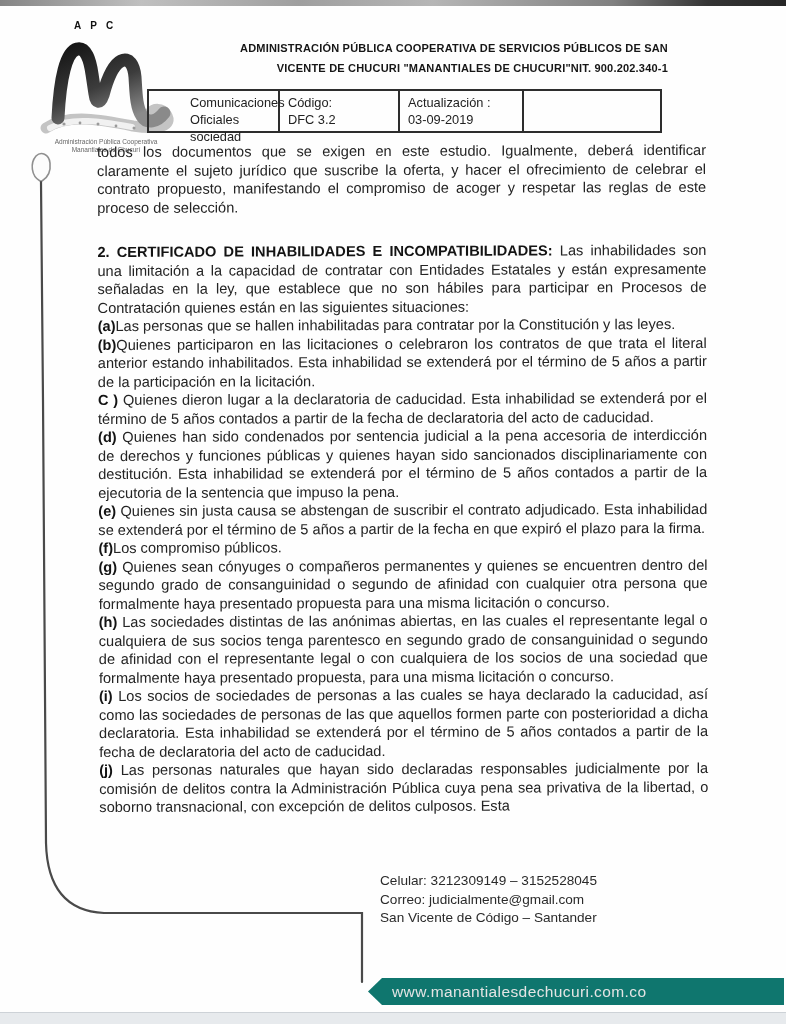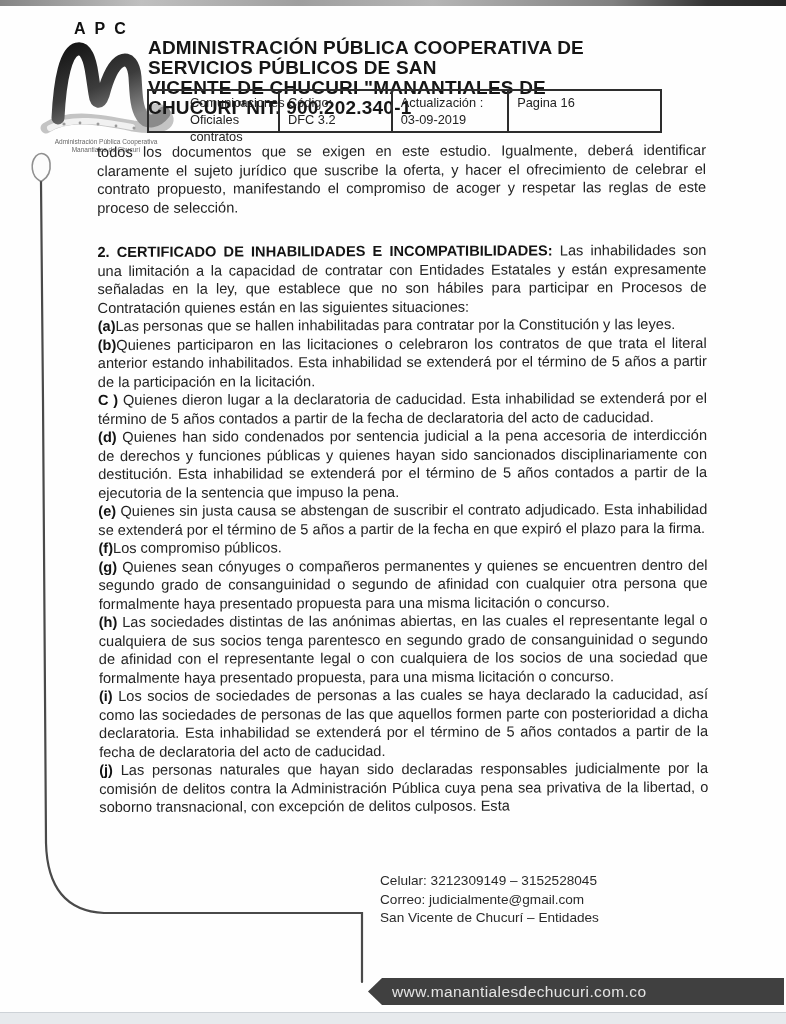--- a/index.html
+++ b/index.html
@@ -19,30 +19,30 @@
     opacity:.85;
   }
   .bottom-strip{
     position:absolute;left:0;bottom:0;width:786px;height:11px;
     background:#e7eaed;border-top:1px solid #cdd2d7;
   }
   
   .logo{position:absolute;left:28px;top:16px;width:150px;height:150px;}
   .logo .apc{
     position:absolute;left:46px;top:4px;
-    font-weight:bold;font-size:16px;letter-spacing:9px;color:#111;
+    font-weight:bold;font-size:10px;letter-spacing:9px;color:#111;
   }
   .logo svg{position:absolute;left:0;top:0;}
   .logo-caption{
     position:absolute;left:18px;top:122px;width:120px;
     font-size:6.5px;line-height:7.5px;color:#666;text-align:center;
   }
   .title{
     position:absolute;left:148px;top:38px;width:520px;
-    text-align:left;font-weight:bold;font-size:19px;line-height:20px;
+    text-align:right;font-weight:bold;font-size:11px;line-height:20px;
     color:#161616;letter-spacing:.2px;
   }
   .info-table{
     position:absolute;left:147px;top:89px;width:515px;height:44px;
     border:2px solid #2d2d2d;display:flex;box-sizing:border-box;
   }
   .info-table .cell{
     box-sizing:border-box;padding:3px 0 0 8px;
     font-size:12.8px;line-height:17px;color:#222;
     border-right:2px solid #2d2d2d;
@@ -62,21 +62,21 @@
   .body-text p{margin:0;}
   .body-text p.section{margin-top:26px;}
   .body-text b{color:#131313;}
   
   .contact{
     position:absolute;left:380px;top:872px;width:360px;z-index:2;
     font-size:13.6px;line-height:18.5px;color:#2a2a2a;
   }
   .website-banner{
     position:absolute;left:368px;top:978px;width:416px;height:27px;z-index:2;
-    background:#404040;
+    background:#0f766e;
     clip-path:polygon(0 50%,14px 0,100% 0,100% 100%,14px 100%);
     color:#e4e4e4;font-size:15.5px;letter-spacing:.4px;
     line-height:27px;padding-left:24px;box-sizing:border-box;
   }
 </style>
 </head>
 <body>
 
 <div class="page">
 
@@ -117,32 +117,29 @@
   </div>
 
   <div class="title">
     <div>ADMINISTRACIÓN PÚBLICA COOPERATIVA DE SERVICIOS PÚBLICOS DE SAN</div>
     <div>VICENTE DE CHUCURI  "MANANTIALES DE CHUCURI"NIT. 900.202.340-1</div>
   </div>
 
   <div class="info-table">
     <div class="cell c1">
       <div>Comunicaciones</div>
-      <div>Oficiales contratos</div>
+      <div>Oficiales sociedad</div>
     </div>
     <div class="cell c2">
       <div>Código:</div>
       <div>DFC 3.2</div>
     </div>
     <div class="cell c3">
       <div>Actualización :</div>
       <div>03-09-2019</div>
-    </div>
-    <div class="cell c4">
-      <div>Pagina 16</div>
     </div>
   </div>
 
   <div class="body-text">
     <p>todos los documentos que se exigen en este estudio. Igualmente, deberá identificar claramente el sujeto jurídico que suscribe la oferta, y hacer el ofrecimiento de celebrar el contrato propuesto, manifestando el compromiso de acoger y respetar las reglas de este proceso de selección.</p>
     <p class="section"><b>2. CERTIFICADO DE INHABILIDADES E INCOMPATIBILIDADES:</b><span> Las inhabilidades son una limitación a la capacidad de contratar con Entidades Estatales y están expresamente señaladas en la ley, que establece que no son hábiles para participar en Procesos de Contratación quienes están en las siguientes situaciones:</span></p>
     <div>
     <p><b>(a)</b><span>Las personas que se hallen inhabilitadas para contratar por la Constitución y las leyes.</span></p>
 
     <p><b>(b)</b><span>Quienes participaron en las licitaciones o celebraron los contratos de que trata el literal anterior estando inhabilitados. Esta inhabilidad se extenderá por el término de 5 años a partir de la participación en la licitación.</span></p>
@@ -161,21 +158,21 @@
 
     <p><b>(i)</b><span> Los socios de sociedades de personas a las cuales se haya declarado la caducidad, así como las sociedades de personas de las que aquellos formen parte con posterioridad a dicha declaratoria. Esta inhabilidad se extenderá por el término de 5 años contados a partir de la fecha de declaratoria del acto de caducidad.</span></p>
 
     <p><b>(j)</b><span> Las personas naturales que hayan sido declaradas responsables judicialmente por la comisión de delitos contra la Administración Pública cuya pena sea privativa de la libertad, o soborno transnacional, con excepción de delitos culposos. Esta</span></p>
   </div>
   </div>
 
   <div class="contact">
     <div>Celular: 3212309149 – 3152528045</div>
     <div>Correo: judicialmente@gmail.com</div>
-    <div>San Vicente de Chucurí – Entidades</div>
+    <div>San Vicente de Código – Santander</div>
   </div>
 
   <div class="website-banner">
     <span>www.manantialesdechucuri.com.co</span>
   </div>
 
   <div class="bottom-strip"></div>
 
 </div>
 

